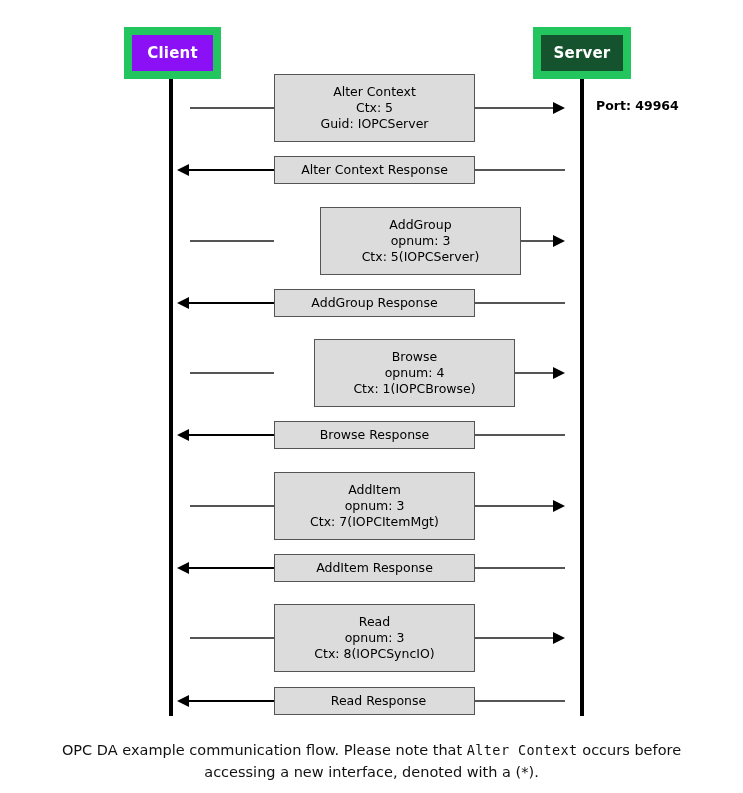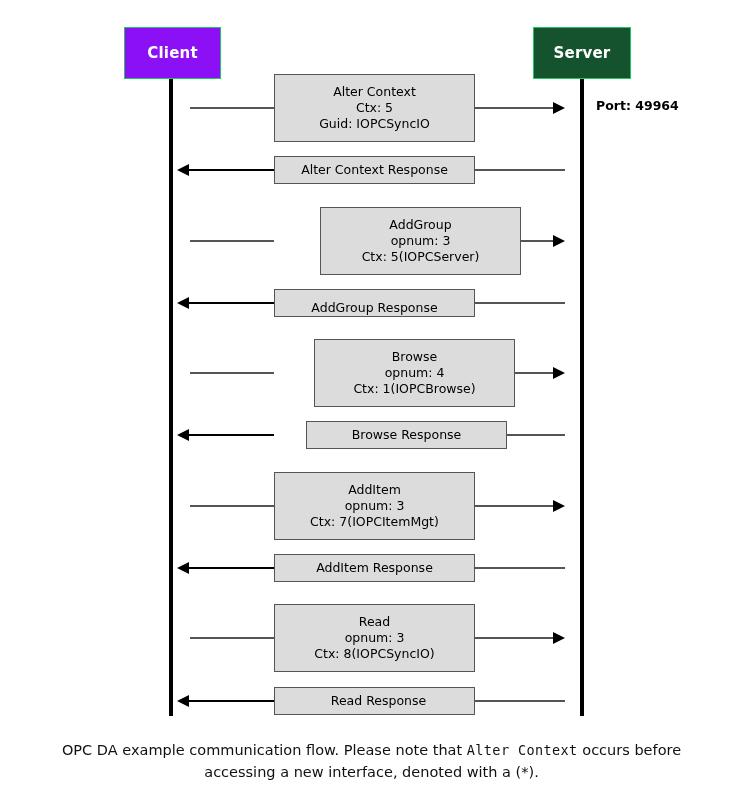--- a/index.html
+++ b/index.html
@@ -20,21 +20,21 @@
     left: 0;
     top: 0;
     width: 743px;
     height: 793px;
   }
 
   
   .actor-box {
     position: absolute;
     box-sizing: border-box;
-    border: 1px solid #22c55e;
+    border: 8px solid #22c55e;
     display: flex;
     align-items: center;
     justify-content: center;
     color: #ffffff;
     font-weight: bold;
     font-size: 15px;
     letter-spacing: 0.2px;
   }
   #actor-client {
     left: 124px;
@@ -150,54 +150,54 @@
 
   <div class="lifeline" id="lifeline-client"></div>
   <div class="lifeline" id="lifeline-server"></div>
 
   <div class="port-label" id="port-server">Port: 49964</div>
 
   <div id="messages-layer">
       <div class="msg-box request" style="top: 74px;">
         <div class="msg-line">Alter Context</div>
         <div class="msg-line">Ctx: 5</div>
-        <div class="msg-line">Guid: IOPCSyncIO</div>
+        <div class="msg-line">Guid: IOPCServer</div>
       </div>
       <div class="conn" style="top: 107px; left: 190px; width: 84px;"></div>
       <div class="conn" style="top: 107px; left: 475px; width: 80px; background: rgb(85, 85, 85);"></div>
       <div class="arrowhead right" style="left: 553px; top: 102px;"></div>
       <div class="msg-box response" style="top: 156px;">
         <div class="msg-line">Alter Context Response</div>
       </div>
       <div class="conn" style="top: 169px; left: 179px; width: 95px; background: rgb(0, 0, 0);"></div>
       <div class="arrowhead left" style="left: 177px; top: 164px;"></div>
       <div class="conn" style="top: 169px; left: 475px; width: 90px;"></div>
       <div class="msg-box request" style="top: 207px; margin-left: 46px;">
         <div class="msg-line">AddGroup</div>
         <div class="msg-line">opnum: 3</div>
         <div class="msg-line">Ctx: 5(IOPCServer)</div>
       </div>
       <div class="conn" style="top: 240px; left: 190px; width: 84px;"></div>
       <div class="conn" style="top: 240px; left: 475px; width: 80px; background: rgb(85, 85, 85);"></div>
       <div class="arrowhead right" style="left: 553px; top: 235px;"></div>
-      <div class="msg-box response" style="top: 289px; justify-content: flex-end;">
+      <div class="msg-box response" style="top: 289px;">
         <div class="msg-line">AddGroup Response</div>
       </div>
       <div class="conn" style="top: 302px; left: 179px; width: 95px; background: rgb(0, 0, 0);"></div>
       <div class="arrowhead left" style="left: 177px; top: 297px;"></div>
       <div class="conn" style="top: 302px; left: 475px; width: 90px;"></div>
       <div class="msg-box request" style="top: 339px; margin-left: 40px;">
         <div class="msg-line">Browse</div>
         <div class="msg-line">opnum: 4</div>
         <div class="msg-line">Ctx: 1(IOPCBrowse)</div>
       </div>
       <div class="conn" style="top: 372px; left: 190px; width: 84px;"></div>
       <div class="conn" style="top: 372px; left: 475px; width: 80px; background: rgb(85, 85, 85);"></div>
       <div class="arrowhead right" style="left: 553px; top: 367px;"></div>
-      <div class="msg-box response" style="top: 421px; margin-left: 32px;">
+      <div class="msg-box response" style="top: 421px;">
         <div class="msg-line">Browse Response</div>
       </div>
       <div class="conn" style="top: 434px; left: 179px; width: 95px; background: rgb(0, 0, 0);"></div>
       <div class="arrowhead left" style="left: 177px; top: 429px;"></div>
       <div class="conn" style="top: 434px; left: 475px; width: 90px;"></div>
       <div class="msg-box request" style="top: 472px;">
         <div class="msg-line">AddItem</div>
         <div class="msg-line">opnum: 3</div>
         <div class="msg-line">Ctx: 7(IOPCItemMgt)</div>
       </div>

